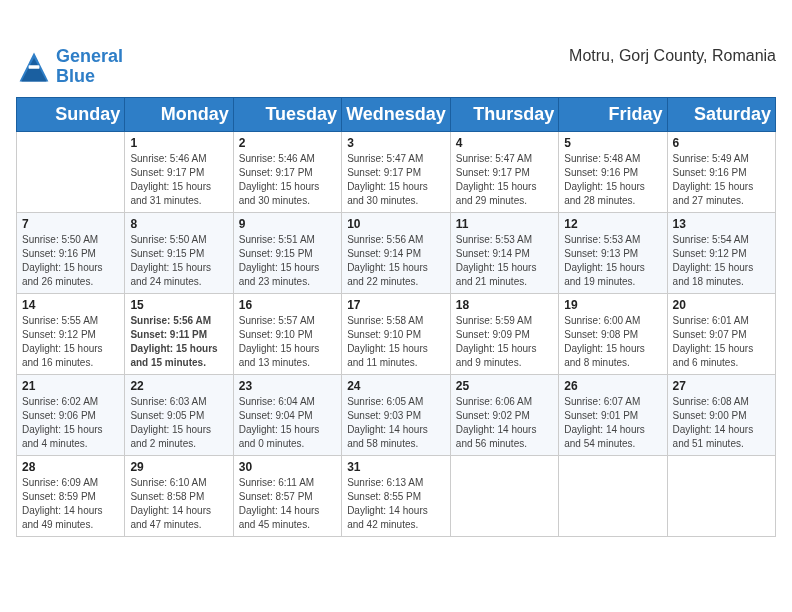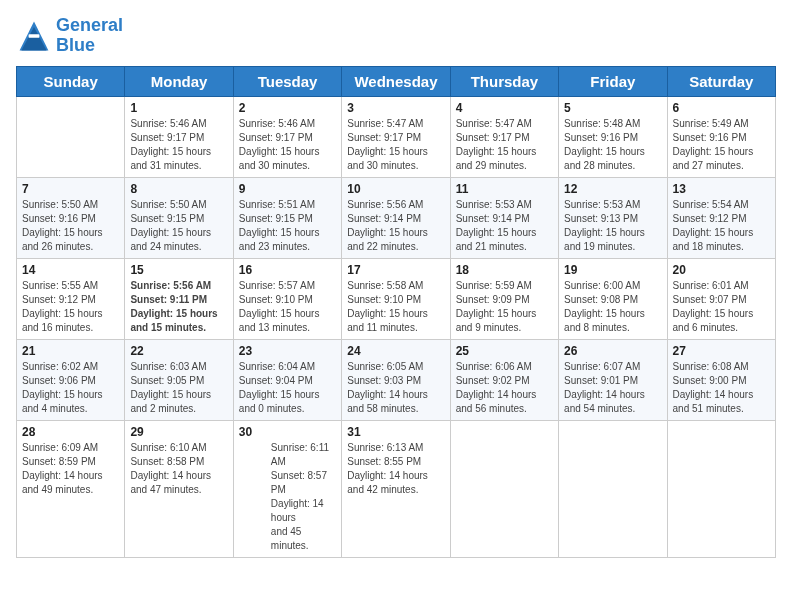--- a/index.html
+++ b/index.html
@@ -8,20 +8,21 @@
       background: #fff;
       width: 792px;
       min-height: 612px;
       padding: 16px;
     }
     .header {
       display: flex;
       justify-content: space-between;
       align-items: flex-start;
       margin-bottom: 10px;
+      margin-top: 31px;
     }
     .logo {
       display: flex;
       align-items: center;
       gap: 4px;
     }
     .logo-text {
       font-size: 18px;
       font-weight: bold;
       color: #1a3a5c;
@@ -45,24 +46,24 @@
       color: #333;
     }
     .calendar {
       width: 100%;
       border-collapse: collapse;
       border: 1px solid #ccc;
     }
     .calendar th {
       background: #2e7ec7;
       color: #fff;
-      font-size: 15px;
+      font-size: 18px;
       font-weight: bold;
       padding: 6px 4px;
-      text-align: center;
+      text-align: right;
       border: 1px solid #1a5fa0;
     }
     .calendar td {
       vertical-align: top;
       border: 1px solid #ccc;
       padding: 4px 5px;
       font-size: 10px;
       color: #333;
       min-height: 80px;
       width: calc(100% / 7);
@@ -93,20 +94,21 @@
       <polygon points="20,4 36,36 4,36" fill="#2e7ec7"></polygon>
       <polygon points="20,10 34,36 6,36" fill="#1a5fa0"></polygon>
       <rect x="14" y="18" width="12" height="4" fill="#fff" rx="1"></rect>
     </svg>
     <div>
       <div class="logo-text"><span>General</span></div>
       <div class="logo-text"><span style="color:#2e7ec7">Blue</span></div>
     </div>
   </div>
   <div class="title-block">
+    <div class="location">Motru, Gorj County, Romania</div>
   </div>
 </div>
 
 <table class="calendar">
   <thead>
     <tr>
     <th>Sunday</th>
         <th>Monday</th>
         <th>Tuesday</th>
         <th>Wednesday</th>
@@ -324,21 +326,21 @@
         </td>
         <td>
           <span class="day-num">29</span>
           <div class="day-info" style="white-space: pre-line;">Sunrise: 6:10 AM
 Sunset: 8:58 PM
 Daylight: 14 hours
 and 47 minutes.</div>
         </td>
         <td>
           <span class="day-num">30</span>
-          <div class="day-info" style="white-space: pre-line; margin-left: 32px;">Sunrise: 6:11 AM
+          <div class="day-info" style="white-space: pre-line;">Sunrise: 6:11 AM
 Sunset: 8:57 PM
 Daylight: 14 hours
 and 45 minutes.</div>
         </td>
         <td>
           <span class="day-num">31</span>
           <div class="day-info" style="white-space: pre-line;">Sunrise: 6:13 AM
 Sunset: 8:55 PM
 Daylight: 14 hours
 and 42 minutes.</div>

